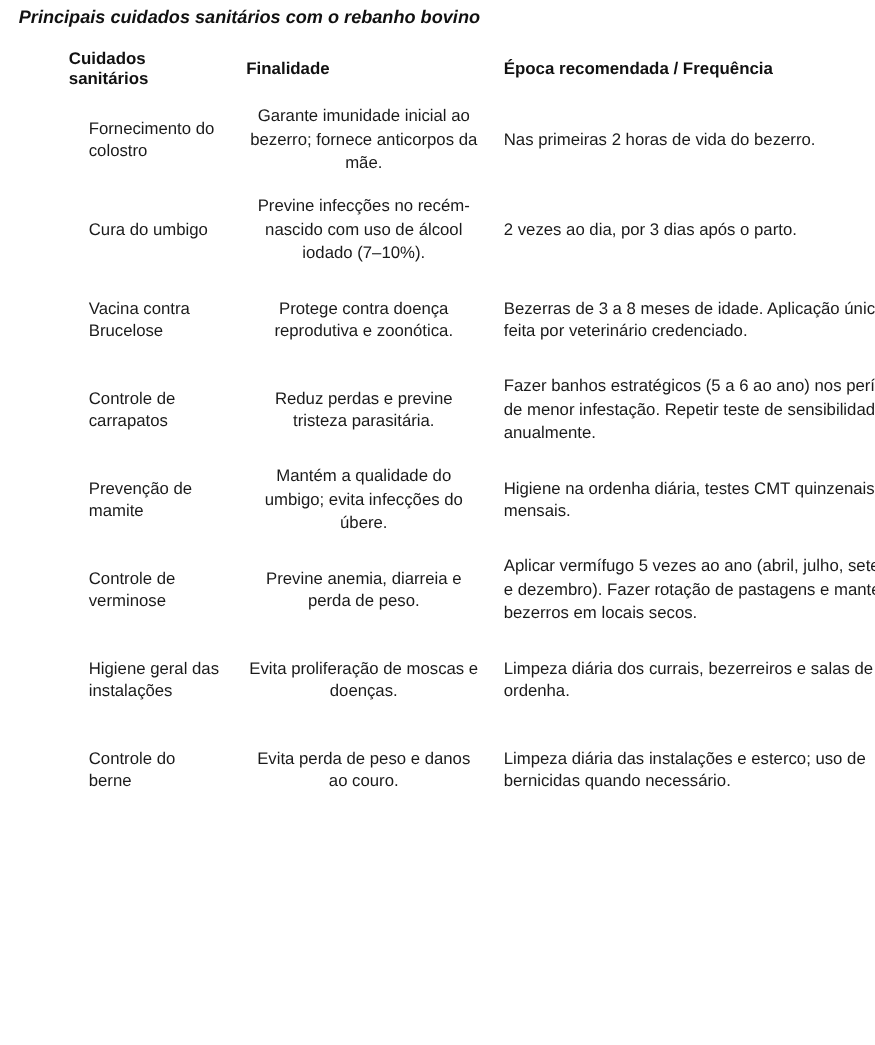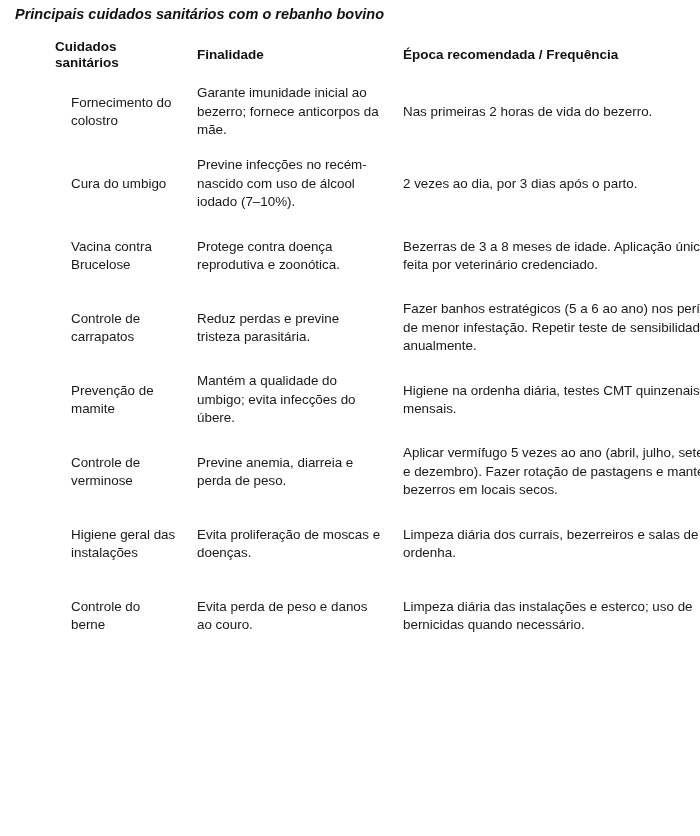--- a/index.html
+++ b/index.html
@@ -86,21 +86,21 @@
     color: #1a1a1a;
     vertical-align: middle;
   }
   tbody td .cellpad {
     display: block;
     padding-top: 7px;
     padding-bottom: 7px;
     padding-right: 10px;
   }
   td.c-1 .cellpad { padding-left: 30px; }
-  td.c-2 .cellpad { padding-left: 10px; }
+  td.c-2 .cellpad { padding-left: 10px; text-align: center; }
   td.c-3 .cellpad { padding-left: 8px; padding-right: 4px; }
 
   tbody tr { height: 72px; }
 </style>
 </head>
 <body>
 
 <div id="page">
 
   <div class="doc-title">Principais cuidados sanitários com o rebanho bovino</div>

